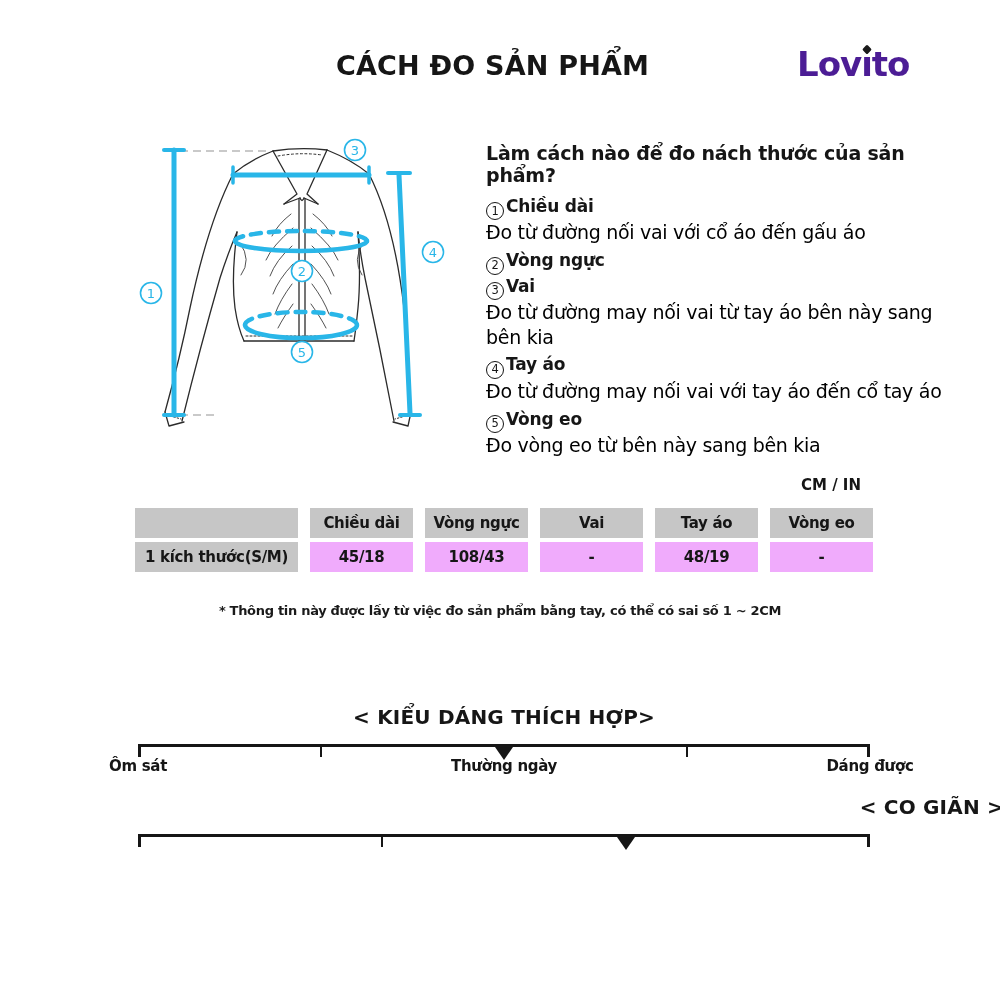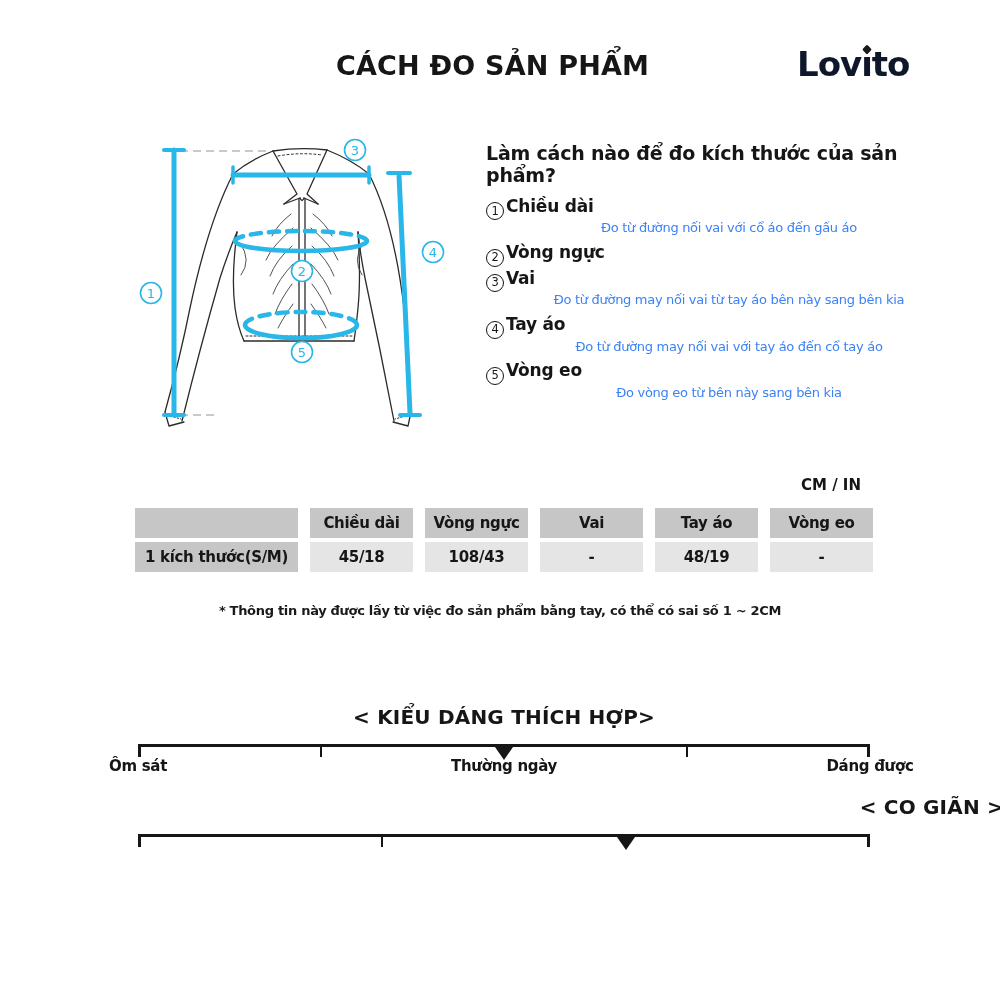--- a/index.html
+++ b/index.html
@@ -8,46 +8,46 @@
     position:relative; width:1000px; height:1000px; background:#ffffff;
     font-family:"DejaVu Sans","Liberation Sans",sans-serif; color:#111;
     overflow:hidden; margin:0 auto;
   }
   .page-title {
     position:absolute; left:0; top:50px; width:985px; text-align:center;
     font-size:27px; font-weight:bold; letter-spacing:0.2px; color:#161616;
   }
   .logo {
     position:absolute; left:797px; top:44px; font-size:34px; font-weight:bold;
-    letter-spacing:-1px; color:#0f172a;
+    letter-spacing:-1px; color:#4c1d95;
   }
   .logo .logo-i { position:relative; display:inline-block; }
   .logo .logo-dot {
     position:absolute; left:50%; top:2px; width:7px; height:7px;
     transform:translateX(-50%) rotate(45deg); background:#1b1b1b; border-radius:1.5px;
   }
   .diagram { position:absolute; left:120px; top:128px; width:350px; height:310px; }
 
   .guide { position:absolute; left:486px; top:142px; width:486px; }
   .guide-heading { font-size:19px; font-weight:bold; color:#161616; margin-bottom:9px; letter-spacing:-0.2px; }
   .guide-item-label { font-size:17px; font-weight:bold; color:#161616; line-height:1.38; letter-spacing:-0.2px; }
-  .guide-item-desc { font-size:13px; color:#3b82f6; line-height:1.3; margin-bottom:4px; letter-spacing:-0.3px;text-align:center; }
+  .guide-item-desc { font-size:19px; color:#000000; line-height:1.3; margin-bottom:4px; letter-spacing:-0.3px; }
   .num-circle {
     display:inline-flex; align-items:center; justify-content:center;
     width:18px; height:18px; border:1.4px solid #161616; border-radius:50%;
     font-size:11.5px; font-weight:normal; margin-right:2px; vertical-align:-2.5px;
   }
   .unit-label { position:absolute; left:123px; top:476px; width:738px; text-align:right;
     font-size:15px; font-weight:bold; color:#161616; }
 
   table.size-table { position:absolute; left:123px; top:504px; border-collapse:separate; border-spacing:12px 4px; }
   table.size-table td { text-align:center; vertical-align:middle; font-size:15px; font-weight:bold;
     letter-spacing:-0.3px; height:30px; padding:0 4px; color:#161616; }
   td.head-cell { background:#c6c6c6; }
-  td.value-cell { background:#e5e5e5; height:28px; }
+  td.value-cell { background:#f0abfc; height:28px; }
   .col-label { width:163px; } .col-val { width:103px; }
 
   .table-note { position:absolute; left:0; top:603px; width:1000px; text-align:center;
     font-size:13px; font-weight:bold; color:#1a1a1a; letter-spacing:-0.3px; }
 
   .scale-title { position:absolute; left:4px; width:1000px; text-align:center;
     font-size:20px; font-weight:bold; color:#161616; letter-spacing:0.2px; }
   .scale-line { position:absolute; left:138px; width:732px; height:3px; background:#161616; }
   .scale-tick { position:absolute; top:0; width:2px; height:13px; background:#161616; }
   .scale-tick.end { width:3px; }
@@ -148,21 +148,21 @@
       <circle cx="313" cy="124" r="10.5" fill="#fff" stroke="#29b6e8" stroke-width="1.6"></circle>
       <text x="313" y="128.5" text-anchor="middle" font-size="13" fill="#29b6e8">4</text>
     </g>
     <g>
       <circle cx="182" cy="224" r="10.5" fill="#fff" stroke="#29b6e8" stroke-width="1.6"></circle>
       <text x="182" y="228.5" text-anchor="middle" font-size="13" fill="#29b6e8">5</text>
     </g>
   </svg>
 
   <div class="guide">
-    <div class="guide-heading">Làm cách nào để đo kích thước của sản phẩm?</div>
+    <div class="guide-heading">Làm cách nào để đo nách thước của sản phẩm?</div>
 
     <div>
       <div class="guide-item-label"><span class="num-circle">1</span><span>Chiều dài</span></div>
       <div class="guide-item-desc">Đo từ đường nối vai với cổ áo đến gấu áo</div>
     </div>
     <div>
       <div class="guide-item-label"><span class="num-circle">2</span><span>Vòng ngực</span></div>
     </div>
     <div>
       <div class="guide-item-label"><span class="num-circle">3</span><span>Vai</span></div>

